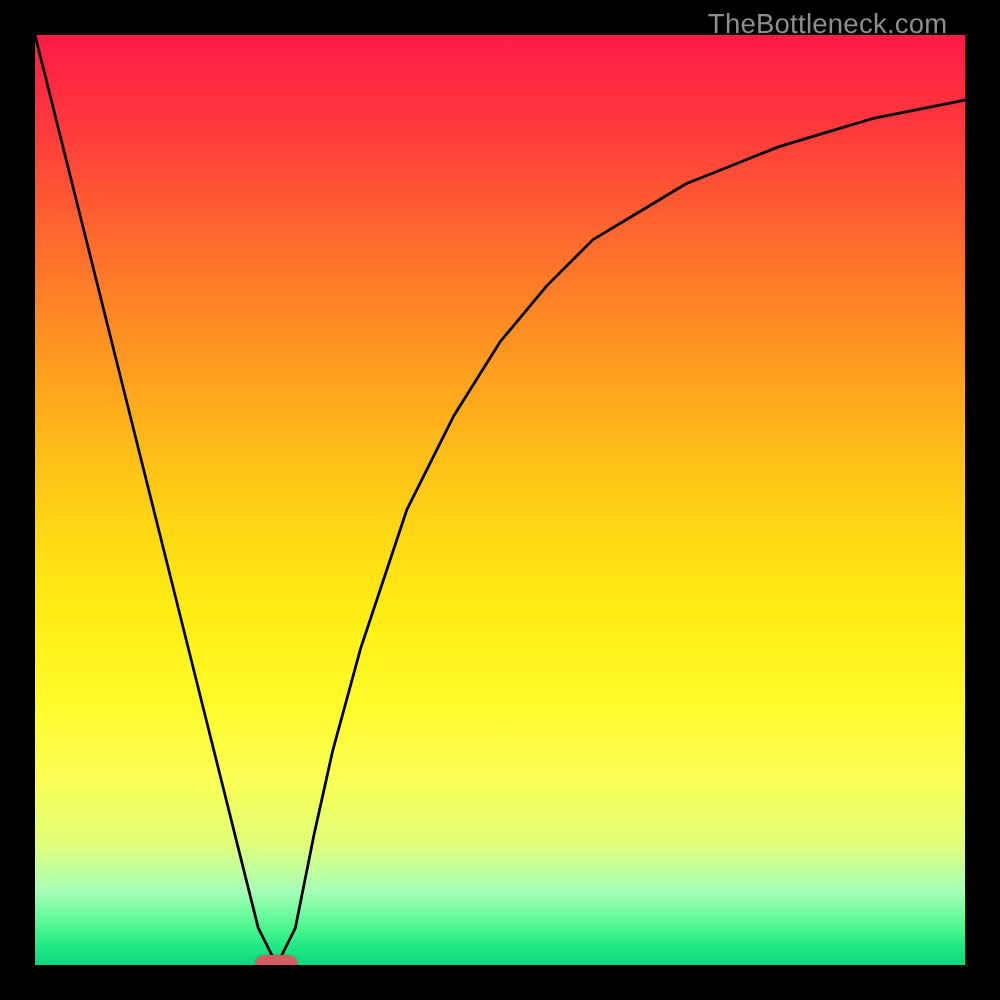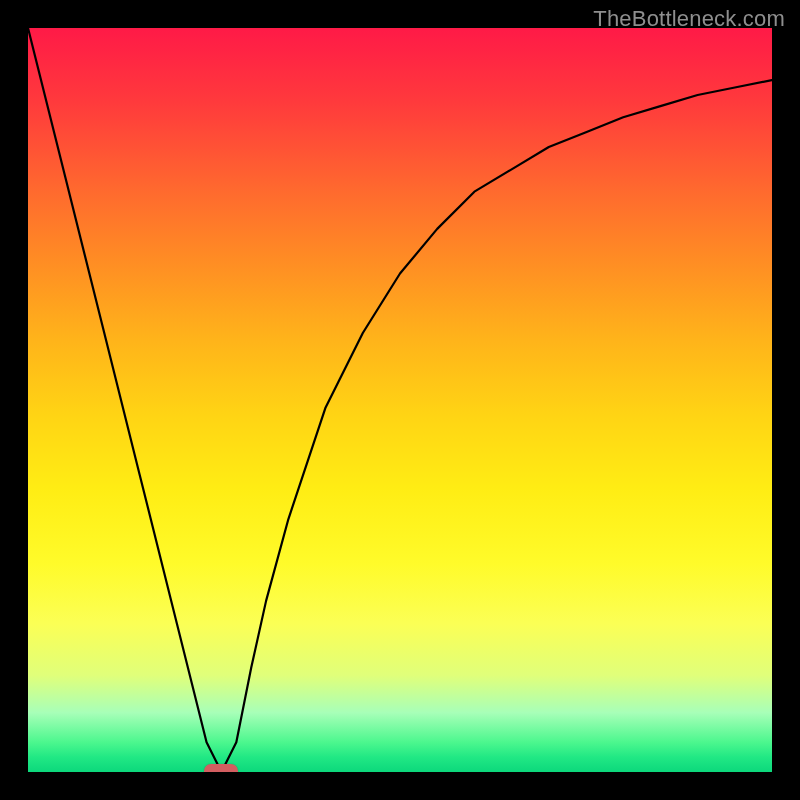--- a/index.html
+++ b/index.html
@@ -51,21 +51,21 @@
     position: absolute;
     width: 34px;
     height: 14px;
     border-radius: 8px;
     background: #d35e60;
     box-shadow: 0 0 2px rgba(0,0,0,0.2);
   }
   .attribution {
     position: absolute;
     top: 6px;
-    right: 15px;
+    right: 42px;
     color: #8e8e8e;
     font-size: 22px;
     font-weight: 500;
     letter-spacing: 0.2px;
   }
   svg.curve {
     position: absolute;
     left: 0;
     top: 0;
     width: 744px;

